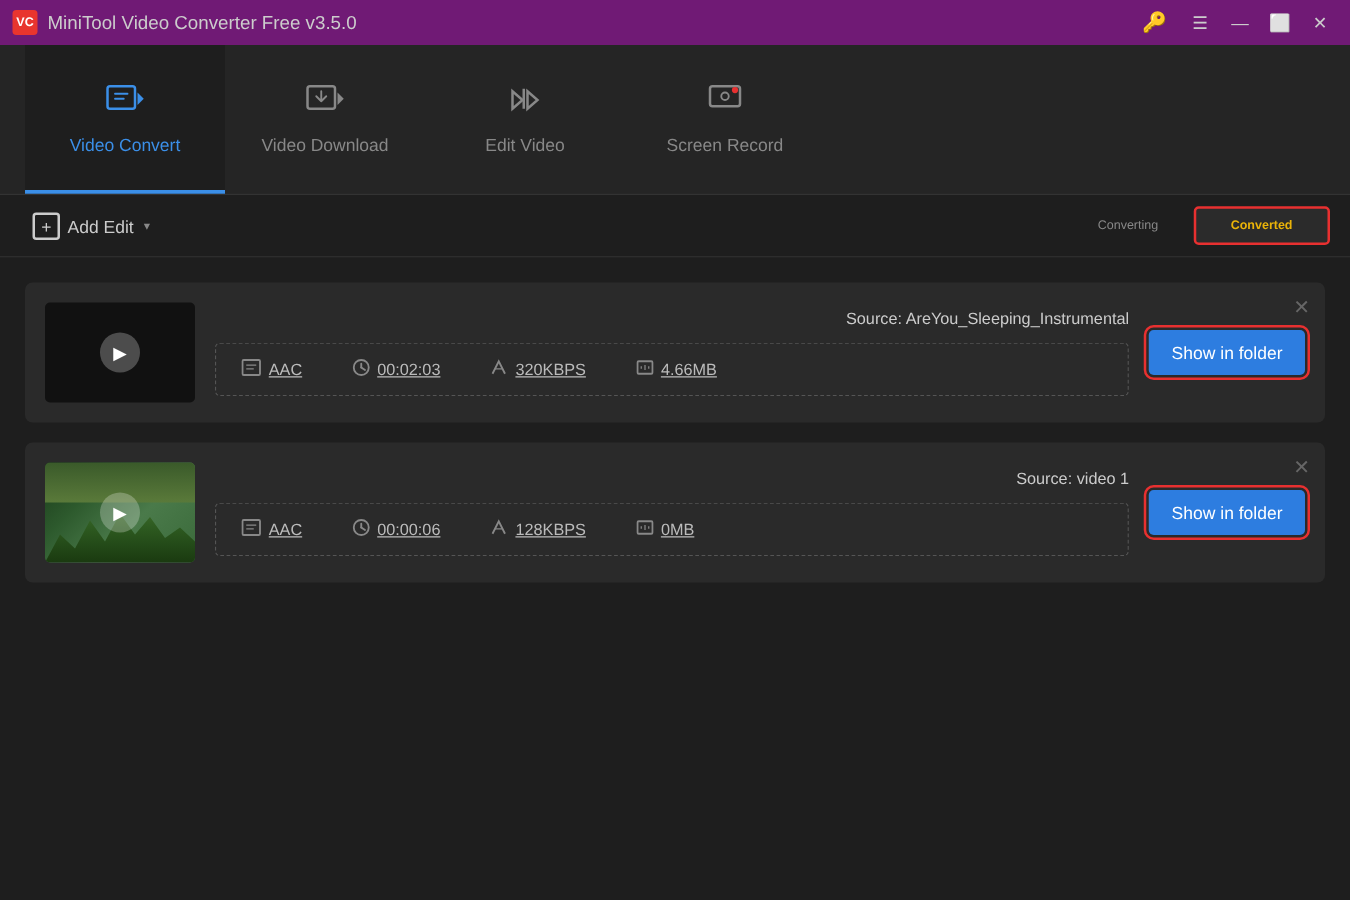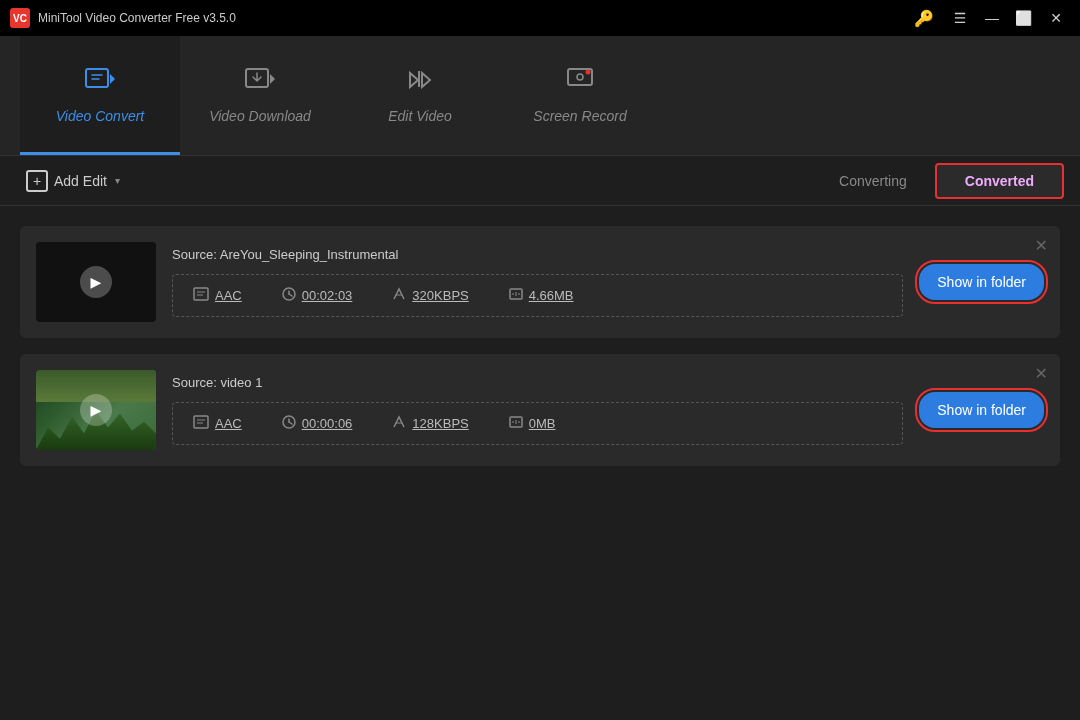--- a/index.html
+++ b/index.html
@@ -8,21 +8,21 @@
       font-family: 'Segoe UI', Arial, sans-serif;
       width: 1080px;
       height: 720px;
       overflow: hidden;
       color: #ccc;
       user-select: none;
     }
 
     
     .title-bar {
-      background: #000000;
+      background: #701a75;
       height: 36px;
       display: flex;
       align-items: center;
       padding: 0 10px;
       justify-content: space-between;
     }
     .title-bar-left {
       display: flex;
       align-items: center;
       gap: 8px;
@@ -34,21 +34,21 @@
       border-radius: 3px;
       display: flex;
       align-items: center;
       justify-content: center;
       font-size: 10px;
       font-weight: bold;
       color: white;
       flex-shrink: 0;
     }
     .title-text {
-      font-size: 12px;
+      font-size: 15px;
       color: #ccc;
       text-align: right;
     }
     .title-bar-right {
       display: flex;
       align-items: center;
       gap: 4px;
     }
     .title-btn {
       width: 28px;
@@ -84,21 +84,20 @@
       align-items: center;
       justify-content: center;
       width: 160px;
       height: 100%;
       cursor: pointer;
       color: #888;
       font-size: 14px;
       gap: 8px;
       border-bottom: 3px solid transparent;
       transition: color 0.2s;
-      font-style: italic;
     }
     .nav-item.active {
       color: #3b8fe8;
       border-bottom: 3px solid #3b8fe8;
       background: #1e1e1e;
     }
     .nav-icon {
       font-size: 28px;
     }
 
@@ -139,29 +138,29 @@
       color: #888;
       margin-left: 2px;
     }
     .tab-spacer { flex: 1; }
     .sub-tabs {
       display: flex;
       gap: 0;
     }
     .sub-tab {
       padding: 8px 28px;
-      font-size: 14px;
+      font-size: 10px;
       cursor: pointer;
       color: #888;
       border: none;
       background: transparent;
       position: relative;
     }
     .sub-tab.active {
-      color: #f0abfc;
+      color: #eab308;
       border: 2px solid #e83030;
       border-radius: 4px;
       background: #2b2b2b;
       font-weight: 600;
     }
 
     
     .content {
       background: #1e1e1e;
       padding: 20px;
@@ -202,20 +201,21 @@
       border-radius: 50%;
       display: flex;
       align-items: center;
       justify-content: center;
       color: white;
       font-size: 14px;
       cursor: pointer;
     }
     .file-info {
       flex: 1;
+      text-align: right;
     }
     .source-label {
       font-size: 13px;
       color: #888;
       margin-bottom: 12px;
     }
     .source-label span {
       color: #ccc;
     }
     .meta-box {
@@ -245,21 +245,21 @@
       background: transparent;
       border: none;
       color: #666;
       font-size: 16px;
       cursor: pointer;
     }
     .show-folder-btn {
       background: #2d7de0;
       color: white;
       border: none;
-      border-radius: 16px;
+      border-radius: 4px;
       padding: 10px 18px;
       font-size: 14px;
       cursor: pointer;
       white-space: nowrap;
       outline: 2px solid #e83030;
       outline-offset: 2px;
     }
     .forest-trees {
       position: absolute;
       bottom: 0;

